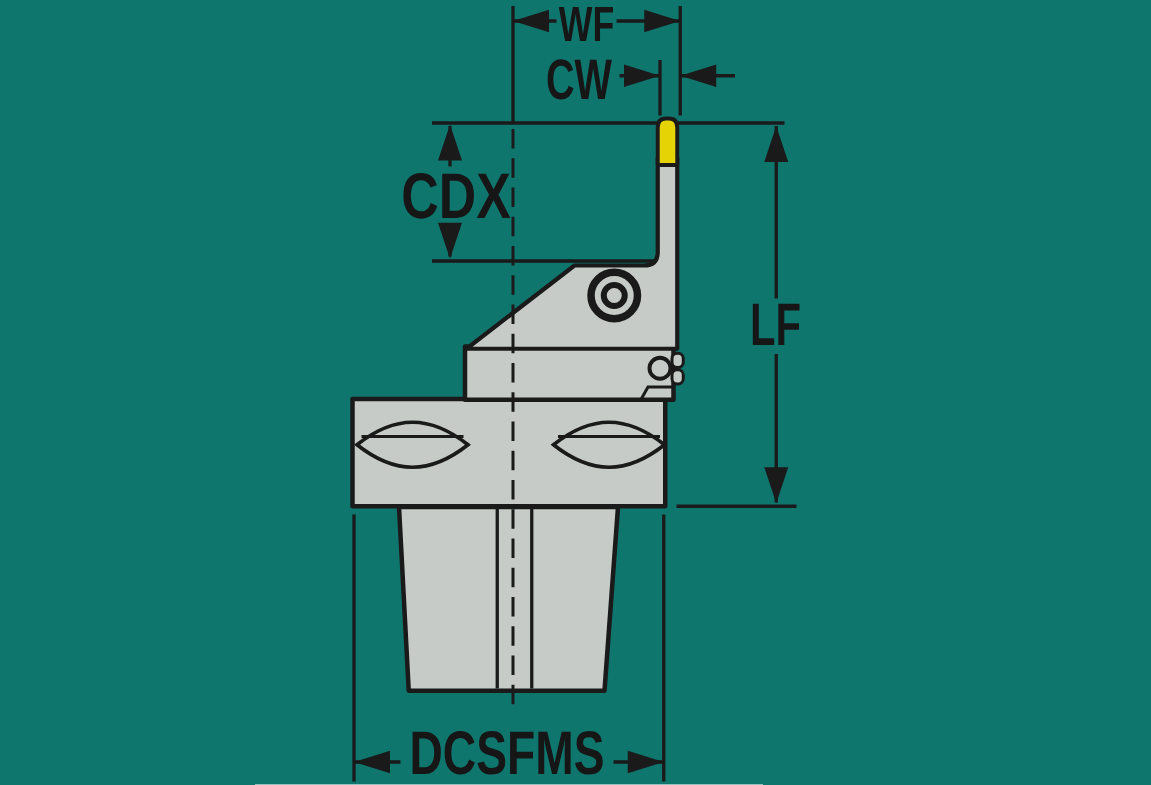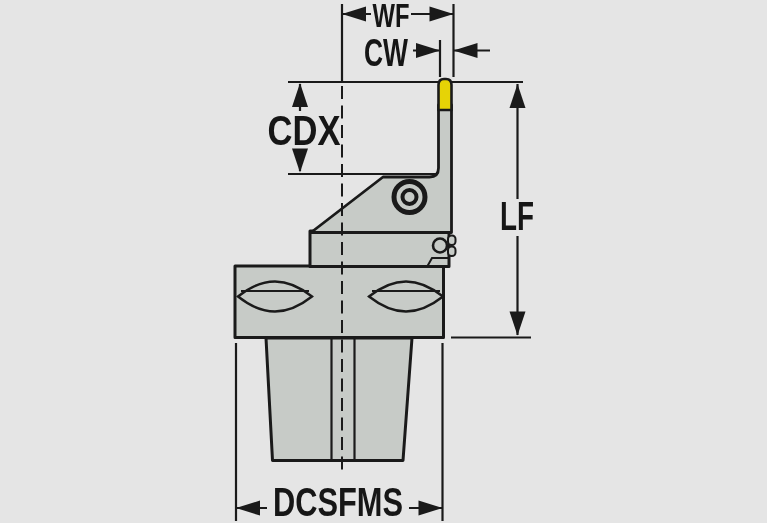--- a/index.html
+++ b/index.html
@@ -1,19 +1,19 @@
 <!DOCTYPE html>
 <html><head>
 <meta charset="utf-8">
 <style>
   html,body { margin:0; padding:0; background:#ffffff; }
   .stage {
     position:relative;
     width:767px; height:523px;
-    background:#e5e5e5;
+    background:#0f766e;
     overflow:hidden;
   }
   svg { display:block; }
   .ln   { stroke:#1a1a1a; fill:none; }
   .edge { stroke:#1a1a1a; stroke-linejoin:round; }
   .arrow{ fill:#1a1a1a; stroke:none; }
   text.dimlabel {
     font-family:"Liberation Sans", sans-serif;
     font-weight:bold;
     fill:#161616;

